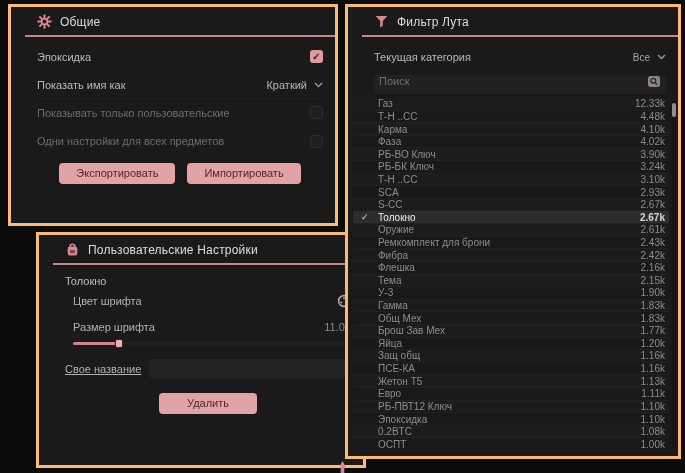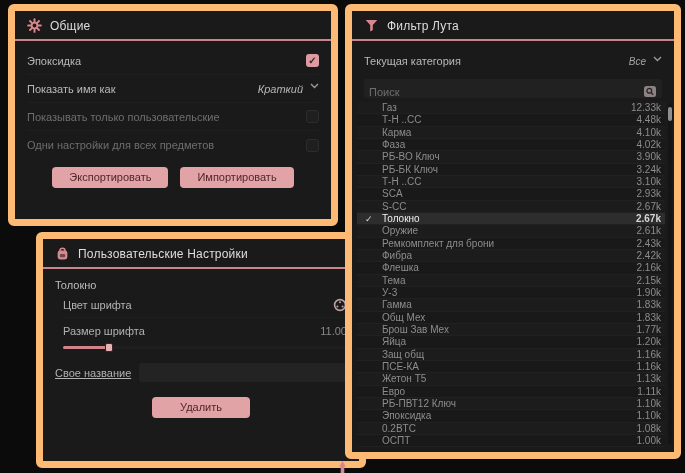--- a/index.html
+++ b/index.html
@@ -5,22 +5,23 @@
   * { margin:0; padding:0; box-sizing:border-box; }
   html,body { width:685px; height:473px; }
   body {
     position:relative; overflow:hidden;
     background:#0b0b0b;
     font-family:"Liberation Sans", sans-serif;
     -webkit-font-smoothing:antialiased;
   }
   .panel {
     position:absolute; background:#1a1a1a;
-    border:7px solid #fdba74; border-radius:6px;
+    border:3px solid #fdba74; border-radius:0;
     overflow:hidden;
+    padding-left:14px;
   }
   #panel-general { left:8px;  top:4px;   width:330px; height:222px; }
   #panel-custom  { left:8px;  top:232px; width:330px; height:236px;margin-left:28px; }
   #panel-filter  { left:345px; top:4px;  width:336px; height:455px; }
 
   .panel-header {
     display:flex; align-items:center; gap:8px;
     padding:7px 12px 6px 12px;
     border-bottom:2px solid #c8868b;
   }
@@ -36,21 +37,21 @@
   }
   .g-row:last-child { border-bottom:none; }
   .g-row.dim { color:#6e6e6e; }
   .cb { width:13px; height:13px; border-radius:3px; }
   .cb.checked {
     background:#dd9aa0; color:#3c1d1f;
     display:flex; align-items:center; justify-content:center;
     font-size:10px; font-weight:bold; line-height:1;
   }
   .cb.un { background:#1f1f1f; border:1px solid #2d2d2d; }
-  .dd { display:flex; align-items:flex-start; gap:7px; color:#b5b5b5; font-size:11px; cursor:default;font-style:italic; }
+  .dd { display:flex; align-items:center; gap:7px; color:#b5b5b5; font-size:11px; cursor:default; }
   .dd svg { display:block; }
   .btn-row { display:flex; justify-content:center; gap:12px; margin-top:8px; }
   .pill {
     background:#e2a3a7; color:#512629; border:none; border-radius:4px;
     font-family:inherit; font-size:11px; padding:5px 17px; line-height:1;
   }
 
   
   .section-label { margin:10px 12px 2px 12px; font-size:11px; color:#bdbdbd; }
   .c-row {
@@ -79,21 +80,21 @@
   .pill.wide { padding:5px 28px; }
 
   
   .f-row {
     margin:9px 12px 0 12px; display:flex; justify-content:space-between;
     align-items:center; min-height:22px; font-size:11px; color:#b9b9b9;
   }
   .dd.small { font-size:10px; color:#a6a6a6; }
   .search-box {
     margin:7px 12px 0 12px; height:19px; background:#212121; border-radius:3px;
-    display:flex; align-items:flex-end; padding:0 5px;
+    display:flex; align-items:flex-start; padding:0 5px;
   }
   .search-box input {
     flex:1; background:transparent; border:none; outline:none;
     color:#cccccc; font-family:inherit; font-size:11px;
   }
   .search-box input::placeholder { color:#6f6f6f; }
   .list-label { margin:7px 8px 0 8px; font-size:11px; color:#c4c4c4; }
   #loot-list {
     position:absolute; left:5px; right:9px; top:91px; bottom:5px;
     display:flex; flex-direction:column;

